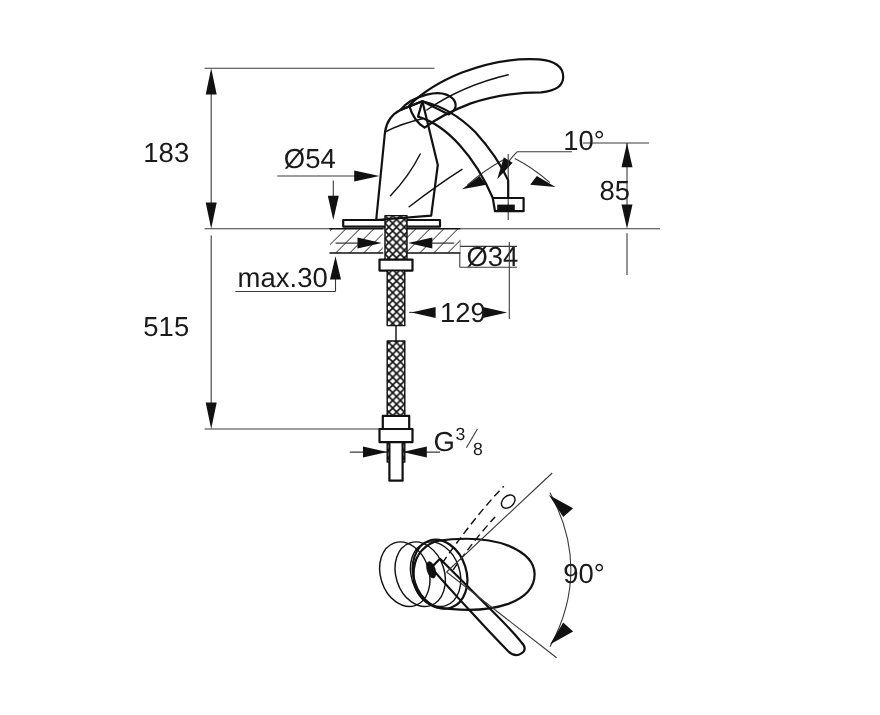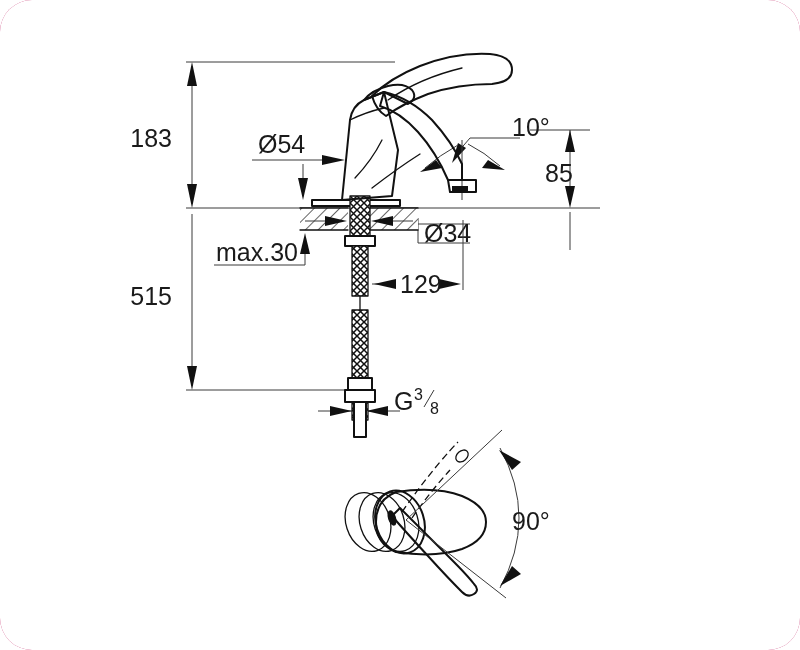--- a/index.html
+++ b/index.html
@@ -10,21 +10,20 @@
   }
   body {
     font-family: "Liberation Sans", sans-serif;
   }
   #stage {
     position: relative;
     width: 800px;
     height: 650px;
     background: #be185d;
     overflow: hidden;
-    border-radius: 32px;
   }
   svg#drawing {
     display: block;
     width: 800px;
     height: 650px;
   }
   .dim-text {
     font-family: "Liberation Sans", sans-serif;
     font-size: 25px;
     fill: #1a1a1a;

